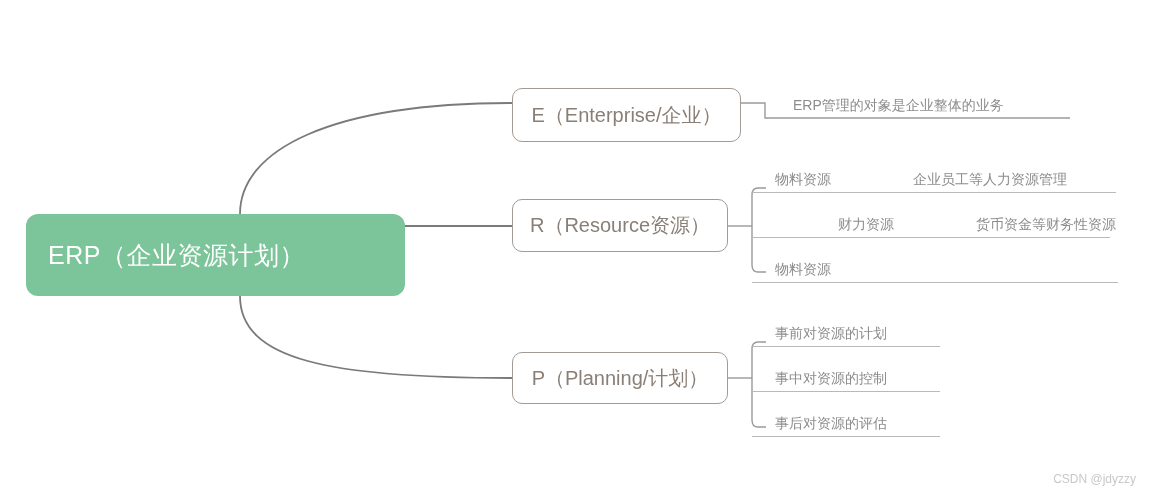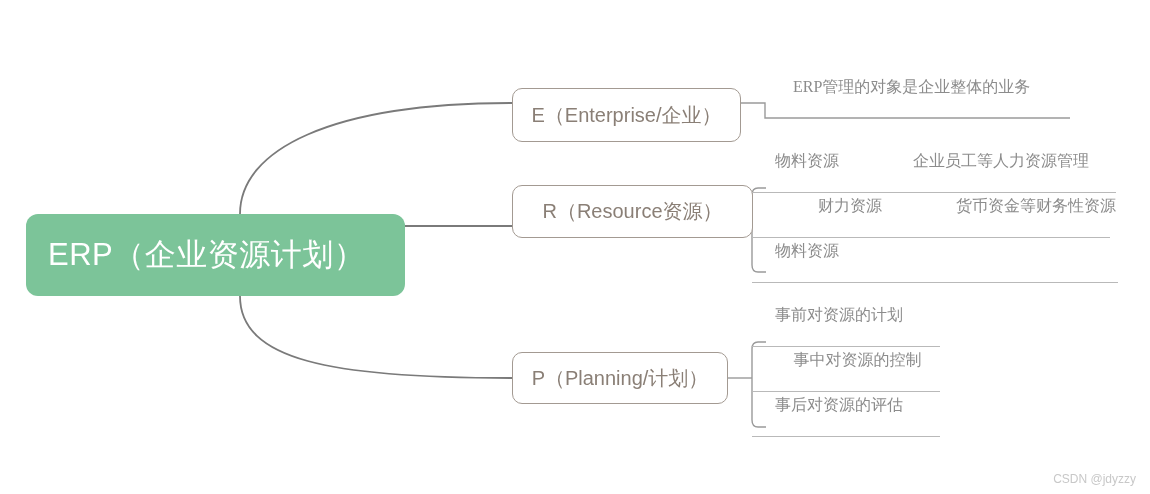--- a/index.html
+++ b/index.html
@@ -35,21 +35,21 @@
     height: 82px;
     background: #7cc499;
     border-radius: 12px;
     display: flex;
     align-items: center;
     box-sizing: border-box;
     padding-left: 22px;
   }
   .root-label {
     color: #ffffff;
-    font-size: 31px;
+    font-size: 25px;
     letter-spacing: 0.5px;
     white-space: nowrap;
   }
 
   
   .branch-node {
     position: absolute;
     border: 1.4px solid #a39a92;
     border-radius: 10px;
     background: #ffffff;
@@ -57,37 +57,36 @@
     display: flex;
     align-items: center;
     justify-content: center;
   }
   .branch-label {
     color: #8a7f76;
     font-size: 20px;
     white-space: nowrap;
   }
   #branch-e { left: 512px; top: 76px;  width: 229px; height: 54px; margin-top: 12px; }
-  #branch-r { left: 512px; top: 185px; width: 241px; height: 53px; }
+  #branch-r { left: 512px; top: 199px; width: 216px; height: 53px; }
   #branch-p { left: 512px; top: 352px; width: 216px; height: 52px; align-items: center; }
 
   
   .leaf-row {
     position: absolute;
     display: flex;
     align-items: flex-end;
     box-sizing: border-box;
   }
   .leaf-text {
     color: #8c8c8c;
-    font-size: 16px;
+    font-size: 14px;
     white-space: nowrap;
     line-height: 20px;
-    padding-bottom: 21px;
-    font-family: Liberation Serif, serif;
+    padding-bottom: 3px;
   }
   .leaf-rule {
     position: absolute;
     background: #b9b9b9;
     height: 1.2px;
   }
 
   .col-a { width: 138px; }
   .col-b { }
 
@@ -159,21 +158,21 @@
   <div class="leaf-row" style="left:775px; top:256px; width:341px; height:26px;gap:24px;">
     <span class="leaf-text col-a">物料资源</span>
   </div>
   <div class="leaf-rule" style="left:752px; top:282px; width:366px;"></div>
 
   <div class="leaf-row" style="left:775px; top:320px; width:165px; height:26px;">
     <span class="leaf-text">事前对资源的计划</span>
   </div>
   <div class="leaf-rule" style="left:752px; top:346px; width:188px;"></div>
 
-  <div class="leaf-row" style="left:775px; top:365px; width:165px; height:26px;justify-content:center;">
+  <div class="leaf-row" style="left:775px; top:365px; width:165px; height:26px;">
     <span class="leaf-text">事中对资源的控制</span>
   </div>
   <div class="leaf-rule" style="left:752px; top:391px; width:188px;"></div>
 
   <div class="leaf-row" style="left:775px; top:410px; width:165px; height:26px;">
     <span class="leaf-text">事后对资源的评估</span>
   </div>
   <div class="leaf-rule" style="left:752px; top:436px; width:188px;"></div>
 
   <div id="watermark">CSDN @jdyzzy</div>

